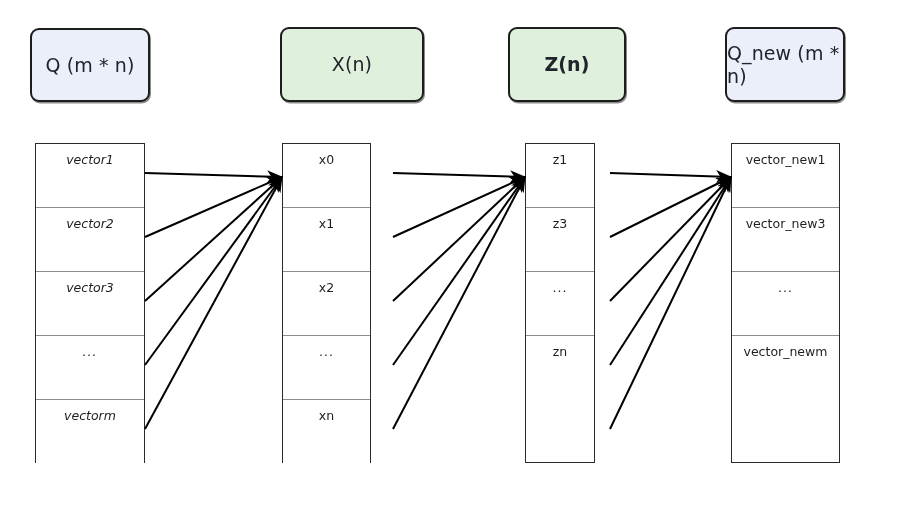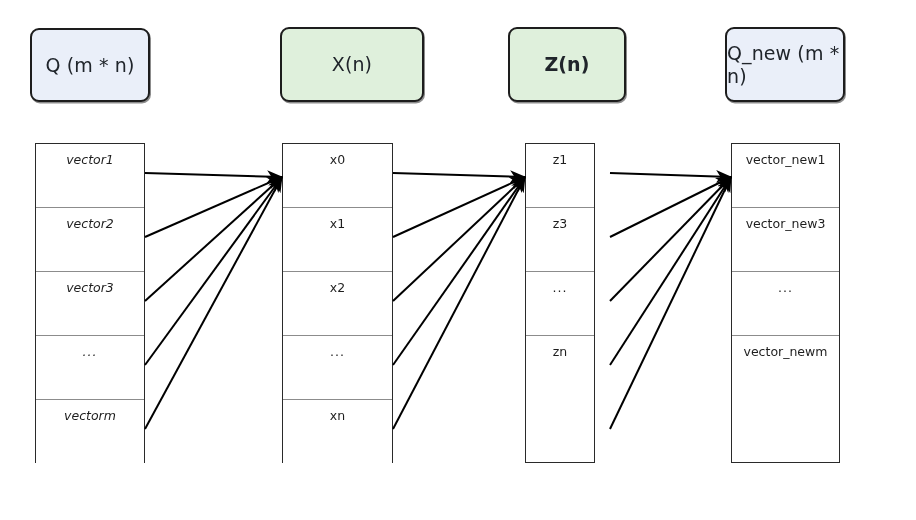--- a/index.html
+++ b/index.html
@@ -105,21 +105,21 @@
         <span>vector3</span>
       </div>
     <div class="row">
         <span class="dots">...</span>
       </div>
     <div class="row">
         <span>vectorm</span>
       </div>
   </div>
 
-  <div class="tbl" style="left:282px; top:143px; width:111px; height:320px;">
+  <div class="tbl" style="left:282px; top:143px; width:89px; height:320px;">
     <div class="row">
         <span>x0</span>
       </div>
     <div class="row">
         <span>x1</span>
       </div>
     <div class="row">
         <span>x2</span>
       </div>
     <div class="row">

